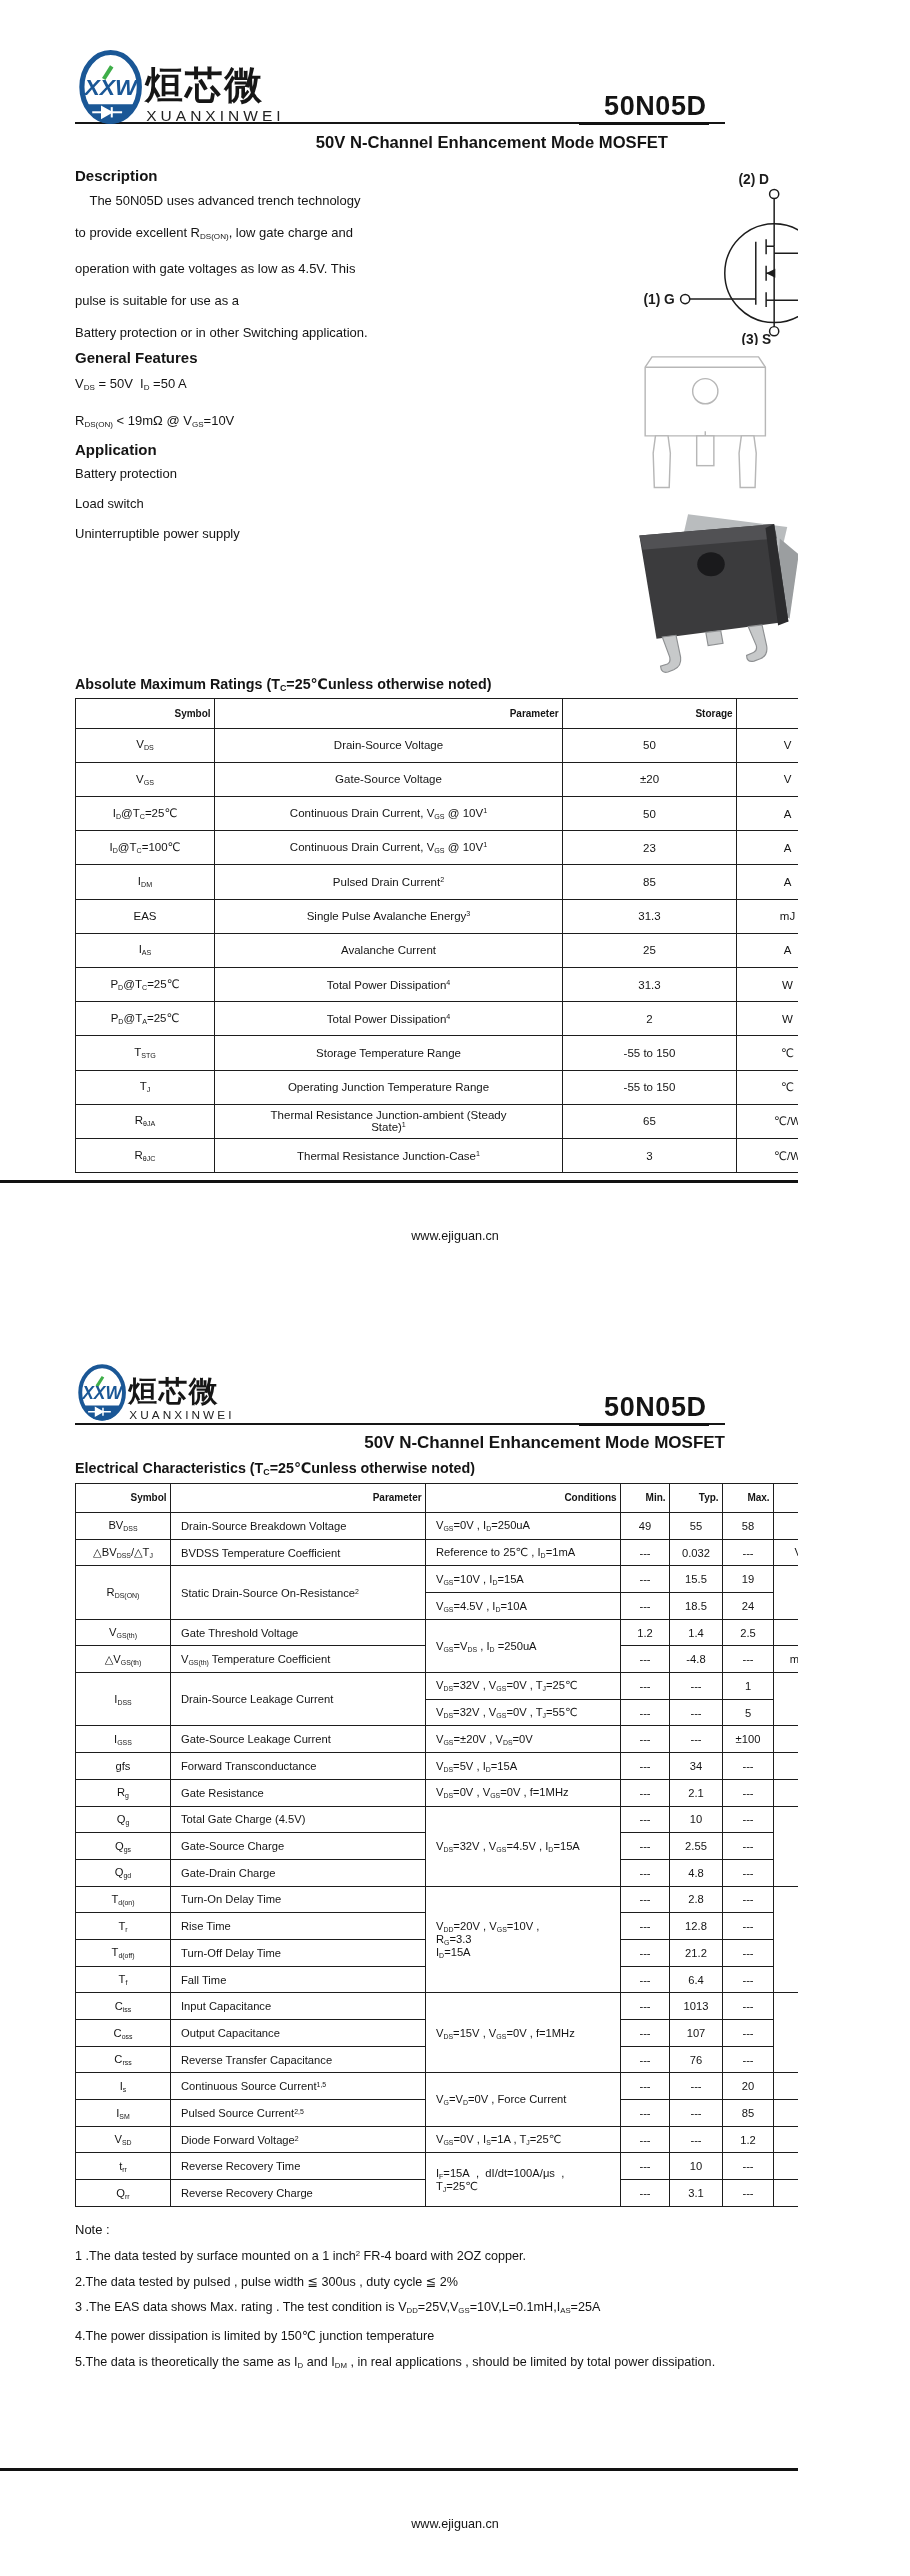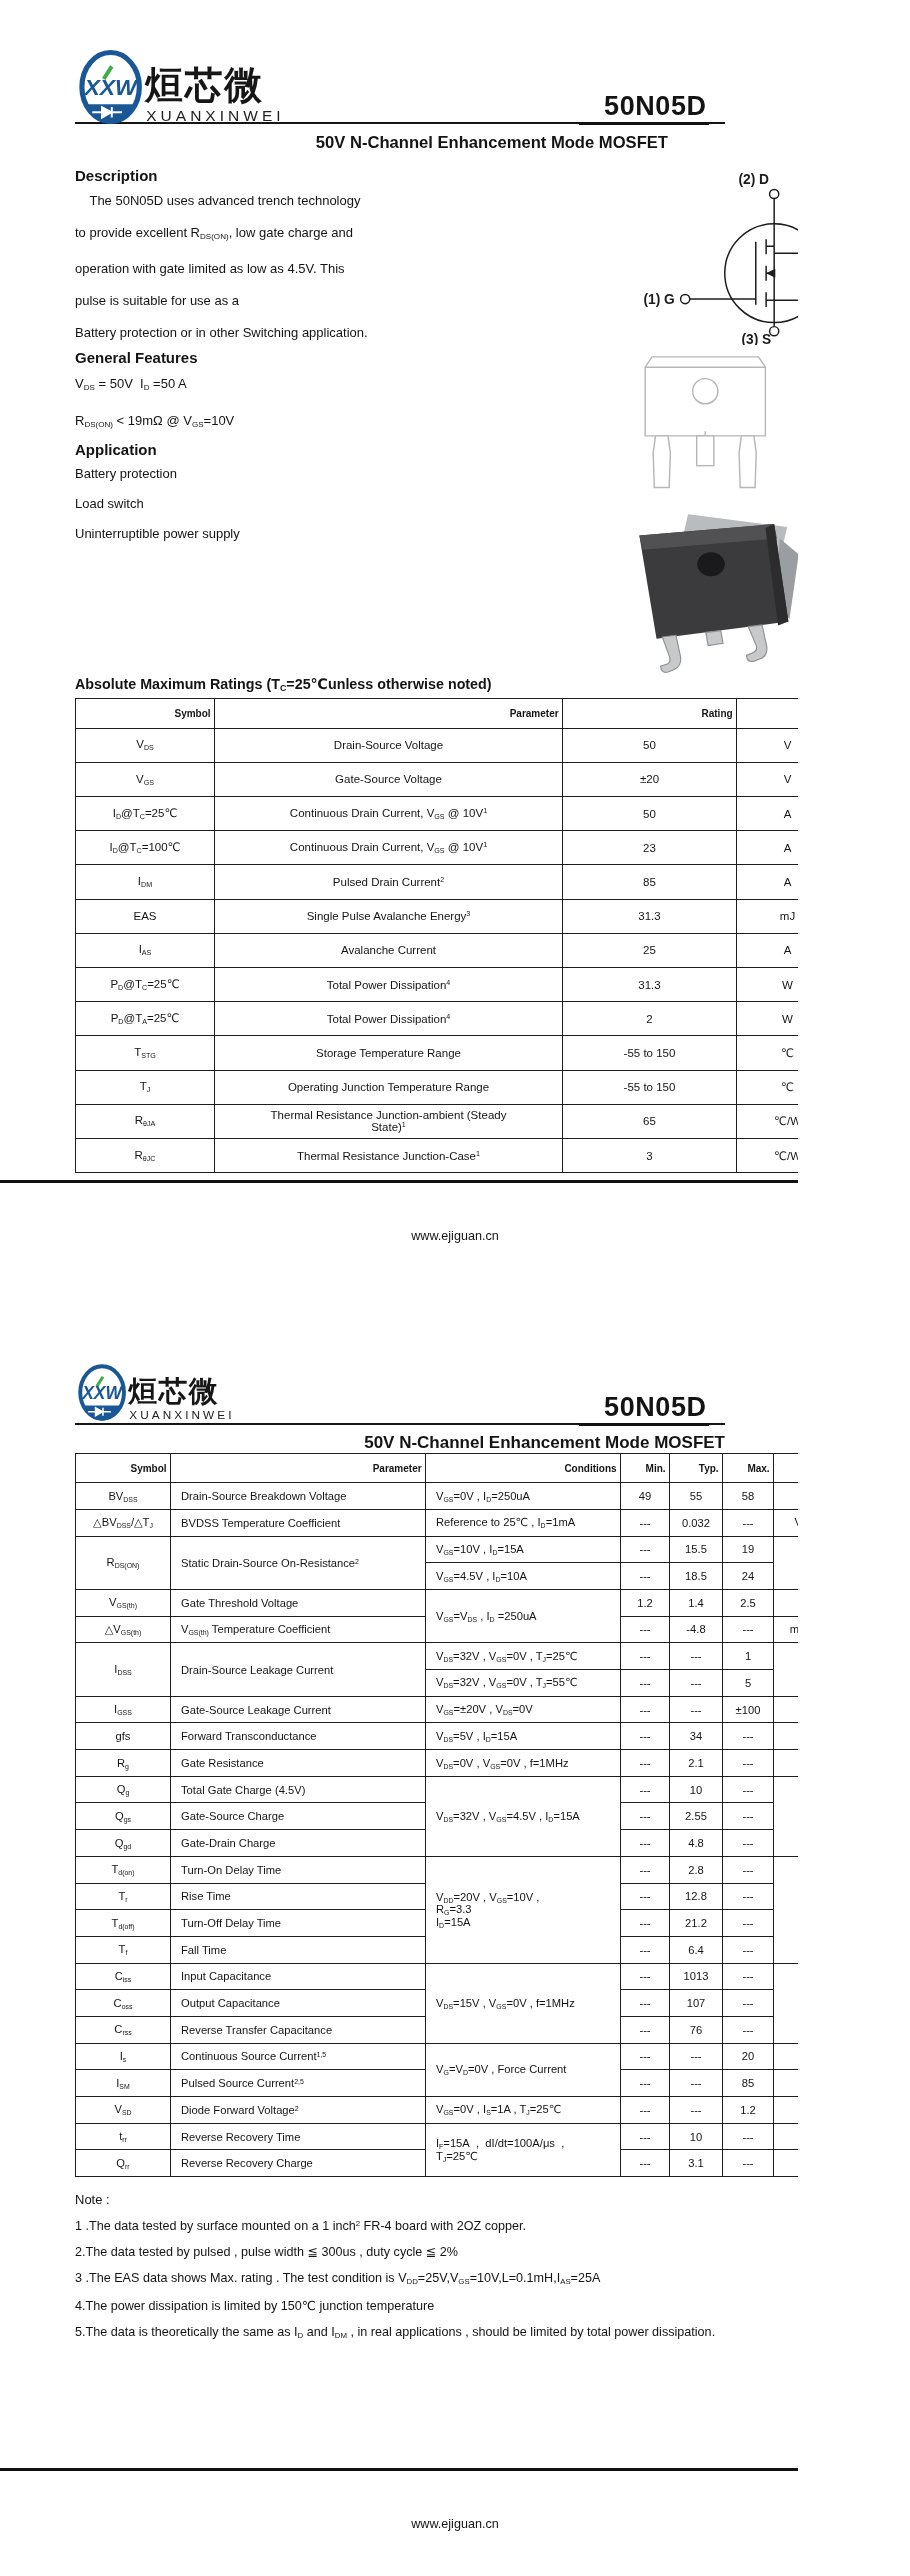--- a/index.html
+++ b/index.html
@@ -87,21 +87,21 @@
     </header>
 
     <div class="subtitle">50V N-Channel Enhancement Mode MOSFET</div>
 
     <div class="cols">
       <div class="col-left">
         <h3 class="sec desc-heading">Description</h3>
         <div class="para">
             <div class="line">&nbsp;&nbsp;&nbsp;&nbsp;The  50N05D uses advanced trench technology</div>
             <div class="line">to provide excellent R<sub>DS(ON)</sub>, low gate charge and</div>
-            <div class="line">operation with gate limited as low as 4.5V. This</div>
+            <div class="line">operation with gate voltages as low as 4.5V. This</div>
             <div class="line">pulse is suitable for use as a</div>
             <div class="line">Battery protection or in other Switching application.</div>
           </div>
 
         <h3 class="sec features-heading">General Features</h3>
         <div class="features">
             <div class="line">V<sub>DS</sub> = 50V&nbsp;&nbsp;I<sub>D</sub> =50 A</div>
             <div class="line">R<sub>DS(ON)</sub> &lt; 19mΩ @ V<sub>GS</sub>=10V</div>
           </div>
 
@@ -177,21 +177,21 @@
       <colgroup>
           <col style="width:139px">
           <col style="width:348px">
           <col style="width:174px">
           <col style="width:102px">
         </colgroup>
     <thead>
           <tr>
             <th>Symbol</th>
             <th>Parameter</th>
-            <th>Rating</th>
+            <th>Storage</th>
             <th>Units</th>
           </tr>
         </thead>
         <tbody>
           <tr>
             <td>V<sub>DS</sub></td>
             <td>Drain-Source Voltage</td>
             <td>50</td>
             <td>V</td>
           </tr>
@@ -297,20 +297,21 @@
           </g>
           <text x="122" y="86" font-size="66" font-weight="bold" fill="#161616" letter-spacing="3">烜芯微</text>
           <text x="124" y="126" font-size="27" fill="#222222" letter-spacing="7">XUANXINWEI</text>
         </svg>
       </div>
       <div class="part-number">50N05D</div>
     </header>
 
     <div class="subtitle">50V N-Channel Enhancement Mode MOSFET</div>
 
+    <h3 class="table-title" style="margin-top:6.9px;">Electrical Characteristics (T<sub>C</sub>=25℃unless otherwise noted)</h3>
     <table class="dtable ec">
       <colgroup>
           <col style="width:95px">
           <col style="width:255px">
           <col style="width:195px">
           <col style="width:49px">
           <col style="width:53px">
           <col style="width:51px">
           <col style="width:65px">
         </colgroup>

